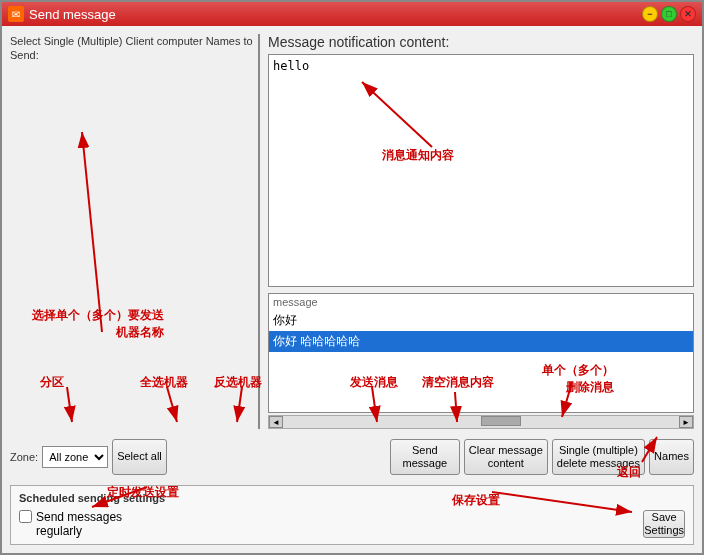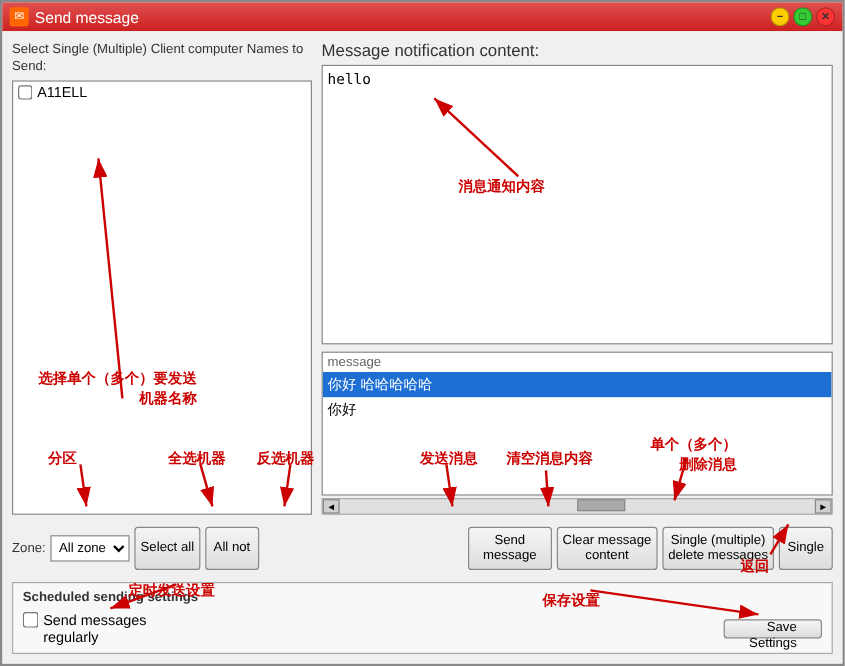--- a/index.html
+++ b/index.html
@@ -90,21 +90,21 @@
     }
 
     .main-panels {
       display: flex;
       gap: 8px;
       flex: 1;
     }
 
     .left-panel {
       display: flex;
-      flex-direction: column;
+      flex-direction: row;
       width: 250px;
     }
 
     .left-panel-label {
       font-size: 11px;
       color: #333;
       margin-bottom: 4px;
       line-height: 1.3;
     }
 
@@ -273,29 +273,29 @@
       justify-content: space-between;
     }
 
     .scheduled-left {
       display: flex;
       align-items: flex-start;
       gap: 4px;
     }
 
     .save-btn {
-      height: 16px;
-      padding: 0 20px;
+      height: 28px;
+      padding: 0 0;
       background: linear-gradient(to bottom, #f5f5f5, #ddd);
       border: 1px solid #888;
       border-radius: 3px;
       font-size: 11px;
       cursor: pointer;
       line-height: 1.2;
-      text-align: right;
+      text-align: center;
     }
 
     
     .annotations-svg {
       position: absolute;
       top: 0;
       left: 0;
       width: 704px;
       height: 555px;
       pointer-events: none;
@@ -342,57 +342,54 @@
             <span>A11ELL</span>
           </div>
         </div>
       </div>
 
       <div class="right-panel">
         <div class="right-panel-label">Message notification content:</div>
         <textarea class="message-textarea" style="">hello</textarea>
         <div class="message-list-box">
           <div class="message-list-header">message</div>
+          <div class="message-list-item">你好</div>
           <div class="message-list-item selected">你好 哈哈哈哈哈</div>
-          <div class="message-list-item">你好</div>
         </div>
 
         <div class="scrollbar-area">
           <div class="scroll-btn">◄</div>
           <div style="flex:1; position:relative; height:100%;">
             <div class="scrollbar-thumb"></div>
           </div>
           <div class="scroll-btn">►</div>
         </div>
       </div>
     </div>
 
     <div class="bottom-toolbar">
       <span class="zone-label">Zone:</span>
       <select class="zone-select">
         <option>All zone</option>
       </select>
       <button class="toolbar-btn">
         <span>Select all</span>
-      </button>
-      <button class="toolbar-btn">
-        <span>All not</span>
       </button>
       <div class="toolbar-spacer"></div>
       <button class="toolbar-btn wide">
         <span>Send<br>message</span>
       </button>
       <button class="toolbar-btn wide">
         <span>Clear message<br>content</span>
       </button>
       <button class="toolbar-btn wide">
         <span>Single (multiple)<br>delete messages</span>
       </button>
       <button class="toolbar-btn">
-        <span>Single</span>
+        <span>Names</span>
       </button>
     </div>
 
     <div class="scheduled-section">
       <div class="scheduled-title">Scheduled sending settings</div>
       <div class="scheduled-row">
         <div class="scheduled-left">
           <input type="checkbox" style="">
           <span>Send messages<br>regularly</span>
         </div>

